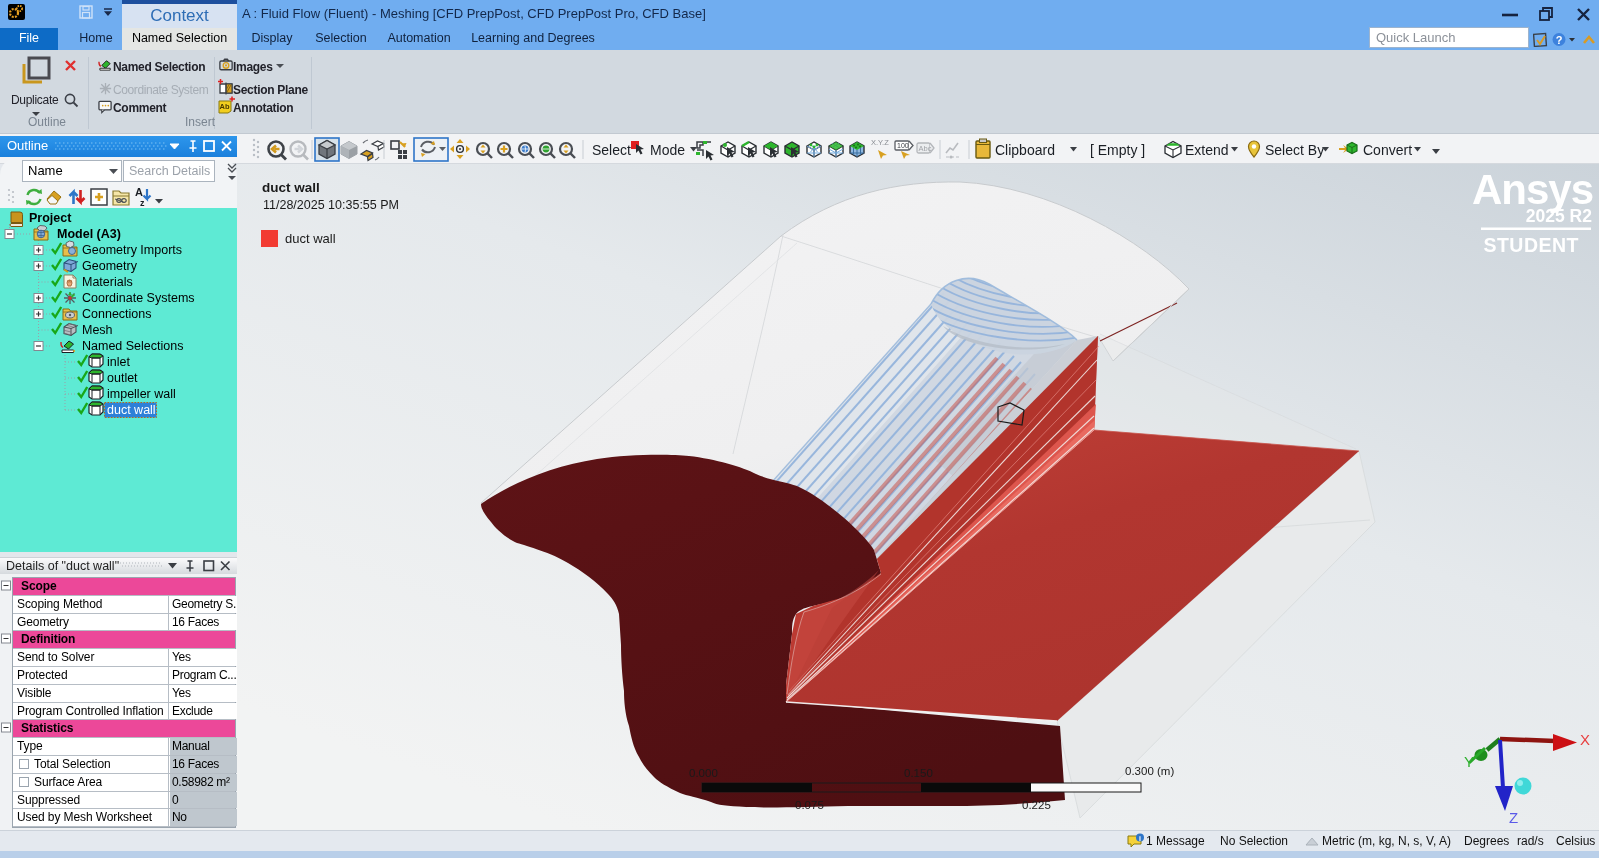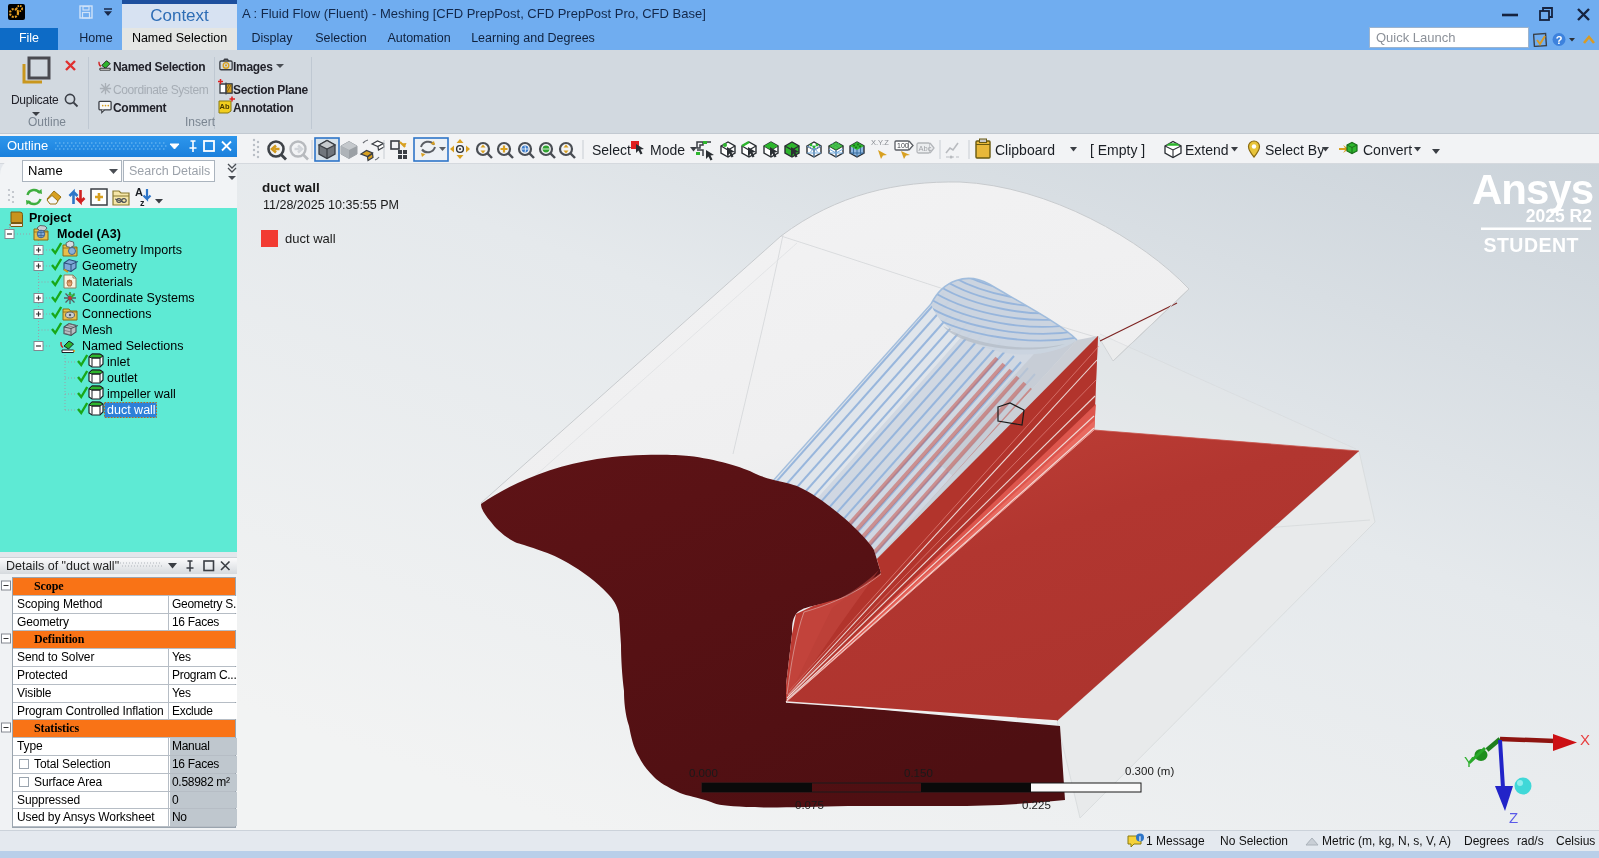--- a/index.html
+++ b/index.html
@@ -30,21 +30,21 @@
 #detailspanel{left:0;top:574px;width:237px;height:256px;background:#F0F2F4;}
 
 #viewport{left:237px;top:164px;width:1362px;height:666px;}
 
 #statusbar{left:0;top:830px;width:1599px;height:21px;background:#E4E9EF;border-top:1px solid #CBD2DA;font-size:12px;color:#111;}
 #statusbottom{left:0;top:851px;width:1599px;height:7px;background:#B9CFE9;}
 .st{position:absolute;top:3px;}
 
 .dtable{position:absolute;left:12px;top:3px;width:224px;border:1px solid #9AA4AE;background:#fff;}
 .drow{position:relative;height:17.8px;border-bottom:1px solid #B6BDC5;font-size:12px;letter-spacing:-0.1px;}
-.dcat{font-weight:bold;padding-left:21px;line-height:17px;background:#f97316;font-family:Liberation Serif, serif;}
+.dcat{font-weight:bold;padding-left:8px;line-height:17px;background:#ec4899;}
 .dlab{position:absolute;left:0;top:0;width:156px;height:100%;padding-left:4px;line-height:17px;border-right:1px solid #B6BDC5;background:#fff;white-space:nowrap;overflow:hidden;}
 .dval{position:absolute;left:157px;top:0;width:67px;height:100%;padding-left:2px;line-height:17px;background:#fff;white-space:nowrap;overflow:hidden;letter-spacing:-0.3px;}
 .gray .dval{background:#BFC7CE;}
 .cbx{display:inline-block;width:10px;height:10px;border:1px solid #9AA4AE;background:#fff;margin-right:5px;vertical-align:-1px;}
 .dlab .cbx{margin-left:2px;}
 </style>
 </head>
 <body>
 <div class="abs" id="titlebar"></div>
 <div class="abs" id="tabrow"></div>
@@ -640,21 +640,21 @@
       </div>
   <div class="drow gray">
         <div class="dlab"><span class="cbx"></span>Surface Area</div>
         <div class="dval">0.58982 m²</div>
       </div>
   <div class="drow gray">
         <div class="dlab">Suppressed</div>
         <div class="dval">0</div>
       </div>
   <div class="drow gray">
-        <div class="dlab">Used by Ansys Worksheet</div>
+        <div class="dlab">Used by Mesh Worksheet</div>
         <div class="dval">No</div>
       </div>
  </div>
 </div>
 
 <svg class="abs" id="viewport" width="1362" height="666" viewBox="0 0 1362 666">
 <defs>
 <linearGradient id="vpbg" x1="1" y1="0" x2="0.25" y2="1">
  <stop offset="0" stop-color="#CBD3DA"></stop>
         <stop offset="0.45" stop-color="#E5E9EC"></stop>

